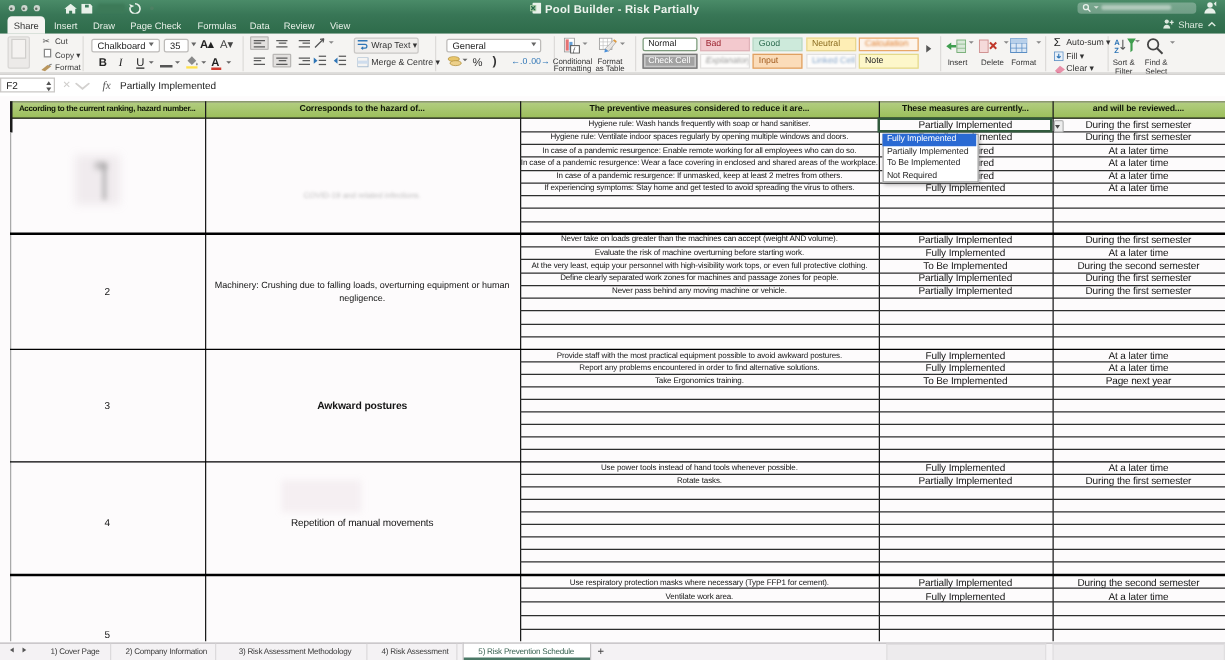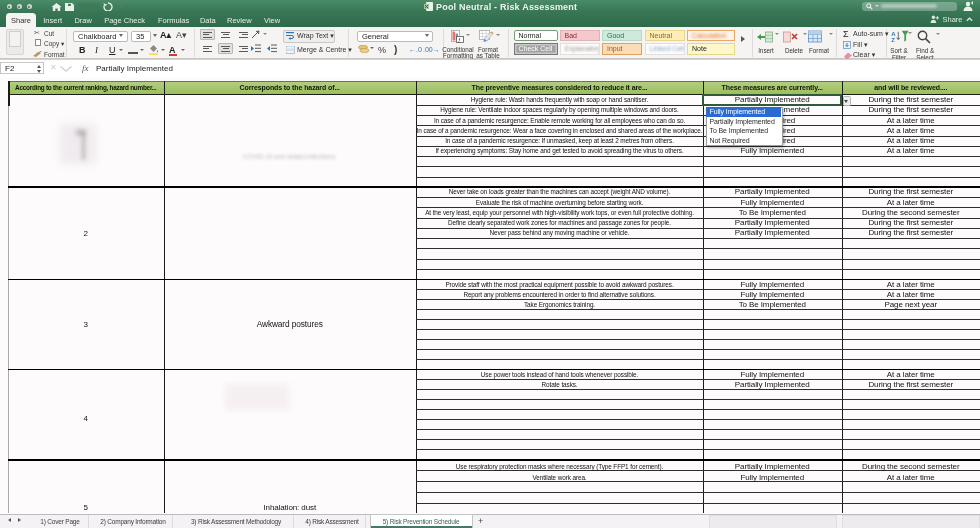--- a/index.html
+++ b/index.html
@@ -25,21 +25,21 @@
 <svg class="a" style="left:103px;top:2px;" width="10" height="9" viewBox="0 0 10 9">
       <path d="M5 1a4 4 0 1 1-3.8 2.8" fill="none" stroke="#e9f1ea" stroke-width="1.3"></path>
       <path d="M0.4 1.2l1.2 3 2.8-1.4z" fill="#e9f1ea"></path>
     </svg>
 <div class="a" style="left:120px;top:5px;width:3px;height:3px;border-radius:50%;background:#4d8063;"></div>
 <svg class="a" style="left:424px;top:2px;" width="9" height="9" viewBox="0 0 9 9">
       <rect x="2" y="0" width="7" height="9" rx="1" fill="#e9f1ea"></rect>
       <rect x="0" y="2" width="5" height="5" fill="#9fc79f"></rect>
       <path d="M1 3l3 3M4 3L1 6" stroke="#26694a" stroke-width="0.9"></path>
     </svg>
-<div class="a" style="left:436px;top:1.5px;width:200px;height:10px;color:#eef4ee;font-size:9px;font-weight:bold;letter-spacing:.2px;">Pool Neutral - Risk Assessment</div>
+<div class="a" style="left:436px;top:1.5px;width:200px;height:10px;color:#eef4ee;font-size:9px;font-weight:bold;letter-spacing:.2px;">Pool Builder - Risk Partially</div>
 <div class="a" style="left:862px;top:1.5px;width:95px;height:9.5px;border-radius:3px;background:rgba(255,255,255,0.28);"></div>
 <svg class="a" style="left:866px;top:2.8px;" width="7" height="7" viewBox="0 0 7 7">
       <circle cx="2.7" cy="2.7" r="2" fill="none" stroke="#e8efe9" stroke-width="1.1"></circle>
       <path d="M4.2 4.2L6.3 6.3" stroke="#e8efe9" stroke-width="1.1"></path>
     </svg>
 <div class="a" style="left:874.5px;top:4.5px;width:0;height:0;border-left:2px solid transparent;border-right:2px solid transparent;border-top:2.6px solid #d6e2d8;"></div>
 <div class="a" style="left:881px;top:3.8px;width:56px;height:4.5px;border-radius:2px;background:rgba(225,234,227,0.55);filter:blur(1px);"></div>
 <svg class="a" style="left:962px;top:1px;" width="12" height="10" viewBox="0 0 12 10">
       <circle cx="6" cy="3" r="2.2" fill="#e9f1ea"></circle>
       <path d="M1.5 10c0-3 2-4.5 4.5-4.5S10.5 7 10.5 10z" fill="#e9f1ea"></path>
@@ -355,26 +355,27 @@
 <div class="a ct" style="left:703px;top:461.50px;width:138.5px;height:10.75px;color:#141414;font-size:8px;letter-spacing:-0.1px;white-space:nowrap;z-index:1;">Partially Implemented</div>
 <div class="a ct" style="left:841.5px;top:461.50px;width:138.5px;height:10.75px;color:#141414;font-size:8px;letter-spacing:-0.1px;white-space:nowrap;z-index:1;">During the second semester</div>
 <div class="a ct" style="left:416px;top:472.25px;width:287px;height:10.75px;color:#141414;font-size:6.4px;letter-spacing:-0.1px;white-space:nowrap;z-index:1;">Ventilate work area.</div>
 <div class="a ct" style="left:703px;top:472.25px;width:138.5px;height:10.75px;color:#141414;font-size:8px;letter-spacing:-0.1px;white-space:nowrap;z-index:1;">Fully Implemented</div>
 <div class="a ct" style="left:841.5px;top:472.25px;width:138.5px;height:10.75px;color:#141414;font-size:8px;letter-spacing:-0.1px;white-space:nowrap;z-index:1;">At a later time</div>
 <div class="a" style="left:60px;top:124px;width:36px;height:40px;background:rgba(160,140,155,.14);filter:blur(4px);"></div>
 <div class="a" style="left:82px;top:131px;width:2.5px;height:29px;background:#9a9a9a;filter:blur(2.2px);opacity:.7;"></div>
 <div class="a" style="left:76px;top:130px;width:9px;height:5px;background:#8a8a8a;filter:blur(2.5px);opacity:.6;"></div>
 <div class="a ct" style="left:163.5px;top:150px;width:252.5px;height:12px;color:#888;font-size:6.4px;filter:blur(1.4px);opacity:.55;white-space:nowrap;">COVID-19 and related infections.</div>
 <div class="a ct" style="left:8px;top:227.00px;width:155.5px;height:12.00px;color:#141414;font-size:8px;letter-spacing:-0.1px;white-space:nowrap;z-index:1;">2</div>
+<div class="a ct" style="left:165.5px;top:221.00px;width:248.5px;height:24px;color:#141414;font-size:7.2px;line-height:11.5px;">Machinery: Crushing due to falling loads, overturning equipment or human<br>negligence.</div>
 <div class="a ct" style="left:8px;top:318.10px;width:155.5px;height:12.00px;color:#141414;font-size:8px;letter-spacing:-0.1px;white-space:nowrap;z-index:1;">3</div>
-<div class="a ct" style="left:163.5px;top:318.10px;width:252.5px;height:12.00px;color:#141414;font-size:8.3px;letter-spacing:-0.1px;white-space:nowrap;z-index:1;">Awkward postures</div>
+<div class="a ct" style="left:163.5px;top:318.10px;width:252.5px;height:12.00px;color:#141414;font-size:8.3px;letter-spacing:-0.1px;white-space:nowrap;z-index:1;font-weight:bold;">Awkward postures</div>
 <div class="a ct" style="left:8px;top:412.00px;width:155.5px;height:12.00px;color:#141414;font-size:8px;letter-spacing:-0.1px;white-space:nowrap;z-index:1;">4</div>
+<div class="a ct" style="left:163.5px;top:412.00px;width:252.5px;height:12.00px;color:#141414;font-size:8px;letter-spacing:-0.1px;white-space:nowrap;z-index:1;">Repetition of manual movements</div>
 <div class="a" style="left:225px;top:384px;width:64px;height:26px;background:rgba(190,160,175,.13);filter:blur(3px);"></div>
 <div class="a ct" style="left:8px;top:501.00px;width:155.5px;height:12.00px;color:#141414;font-size:8px;letter-spacing:-0.1px;white-space:nowrap;z-index:1;">5</div>
-<div class="a ct" style="left:163.5px;top:501.00px;width:252.5px;height:12.00px;color:#141414;font-size:8px;letter-spacing:-0.1px;white-space:nowrap;z-index:1;">Inhalation: dust</div>
 <div class="a" style="left:702px;top:93.5px;width:139.5px;height:12.5px;border:2px solid #31593c;z-index:3;"></div>
 <div class="a" style="left:842.5px;top:96px;width:8.5px;height:10px;background:#ededed;border:1px solid #b5b5b5;border-radius:1.5px;z-index:3;"></div>
 <div class="a" style="left:844.3px;top:99.5px;width:0;height:0;border-left:2.6px solid transparent;border-right:2.6px solid transparent;border-top:3.4px solid #4a4a4a;z-index:4;"></div>
 <div class="a" style="left:705.5px;top:106.5px;width:77px;height:39.5px;background:#fff;border:1px solid #a0a0a0;box-shadow:1px 2px 3px rgba(0,0,0,.28);z-index:6;"></div>
 <div class="a" style="left:706px;top:107.3px;width:75px;height:9.5px;background:#2a6ad3;color:#fff;font-size:7px;letter-spacing:-0.1px;line-height:9.5px;padding-left:3.5px;white-space:nowrap;z-index:7;">Fully Implemented</div>
 <div class="a" style="left:706px;top:116.8px;width:75px;height:9.5px;color:#2a2a2a;font-size:7px;letter-spacing:-0.1px;line-height:9.5px;padding-left:3.5px;white-space:nowrap;z-index:7;">Partially Implemented</div>
 <div class="a" style="left:706px;top:126.3px;width:75px;height:9.5px;color:#2a2a2a;font-size:7px;letter-spacing:-0.1px;line-height:9.5px;padding-left:3.5px;white-space:nowrap;z-index:7;">To Be Implemented</div>
 <div class="a" style="left:706px;top:135.8px;width:75px;height:9.5px;color:#2a2a2a;font-size:7px;letter-spacing:-0.1px;line-height:9.5px;padding-left:3.5px;white-space:nowrap;z-index:7;">Not Required</div>
 <div class="a" style="left:0;top:513.5px;width:980px;height:14.5px;background:#f4f2f4;border-top:1px solid #bdbbbd;"></div>
 <div class="a" style="left:8px;top:517.5px;width:0;height:0;border-top:2.8px solid transparent;border-bottom:2.8px solid transparent;border-right:3.6px solid #555;"></div>

